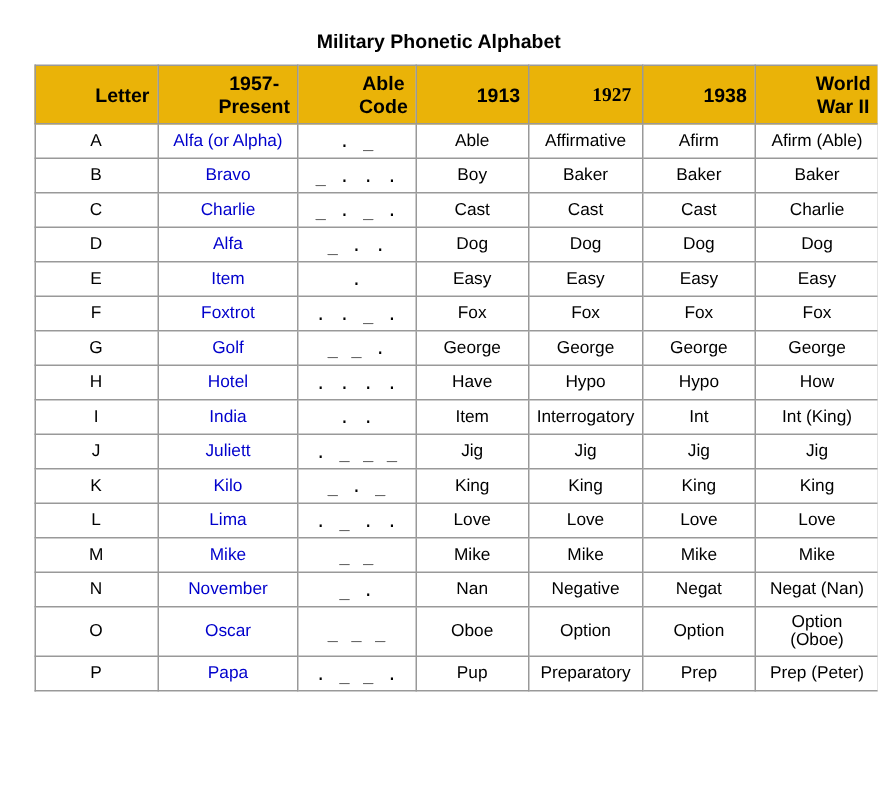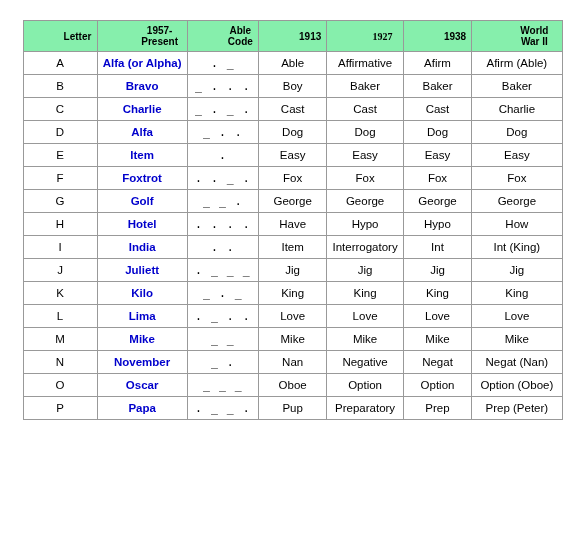--- a/index.html
+++ b/index.html
@@ -30,49 +30,49 @@
       border: 1px solid #999;
     }
     th, td {
       border: 1px solid #999;
       padding: 4px 5px;
       text-align: center;
       color: #000;
       font-size: 11.5px;
     }
     thead th {
-      background: #86efac;
+      background: #eab308;
       font-weight: bold;
-      font-size: 10px;
+      font-size: 13px;
       color: #000;
       padding-left: 40px;
     }
     tbody tr td:first-child {
       font-weight: normal;
     }
     tbody tr td:nth-child(2) {
       color: #0000cc;
-      font-weight: bold;
     }
     tbody tr td:nth-child(3) {
       font-family: monospace;
       letter-spacing: 1px;
     }
     .col-letter { width: 32px; }
     .col-1957 { width: 90px; }
     .col-morse { width: 52px; }
     .col-1913 { width: 50px; }
     .col-1927 { width: 75px; font-family: Liberation Serif, serif; }
     .col-1938 { width: 55px; }
     .col-wwii { width: 90px; }
   </style>
 </head>
 <body>
 
 <div class="container">
+  <div class="title">Military Phonetic Alphabet</div>
   <table>
     <thead>
       <tr>
         <th class="col-letter">Letter</th>
         <th class="col-1957">1957-Present</th>
         <th class="col-morse">Able Code</th>
         <th class="col-1913">1913</th>
         <th class="col-1927">1927</th>
         <th class="col-1938">1938</th>
         <th class="col-wwii">World War II</th>

